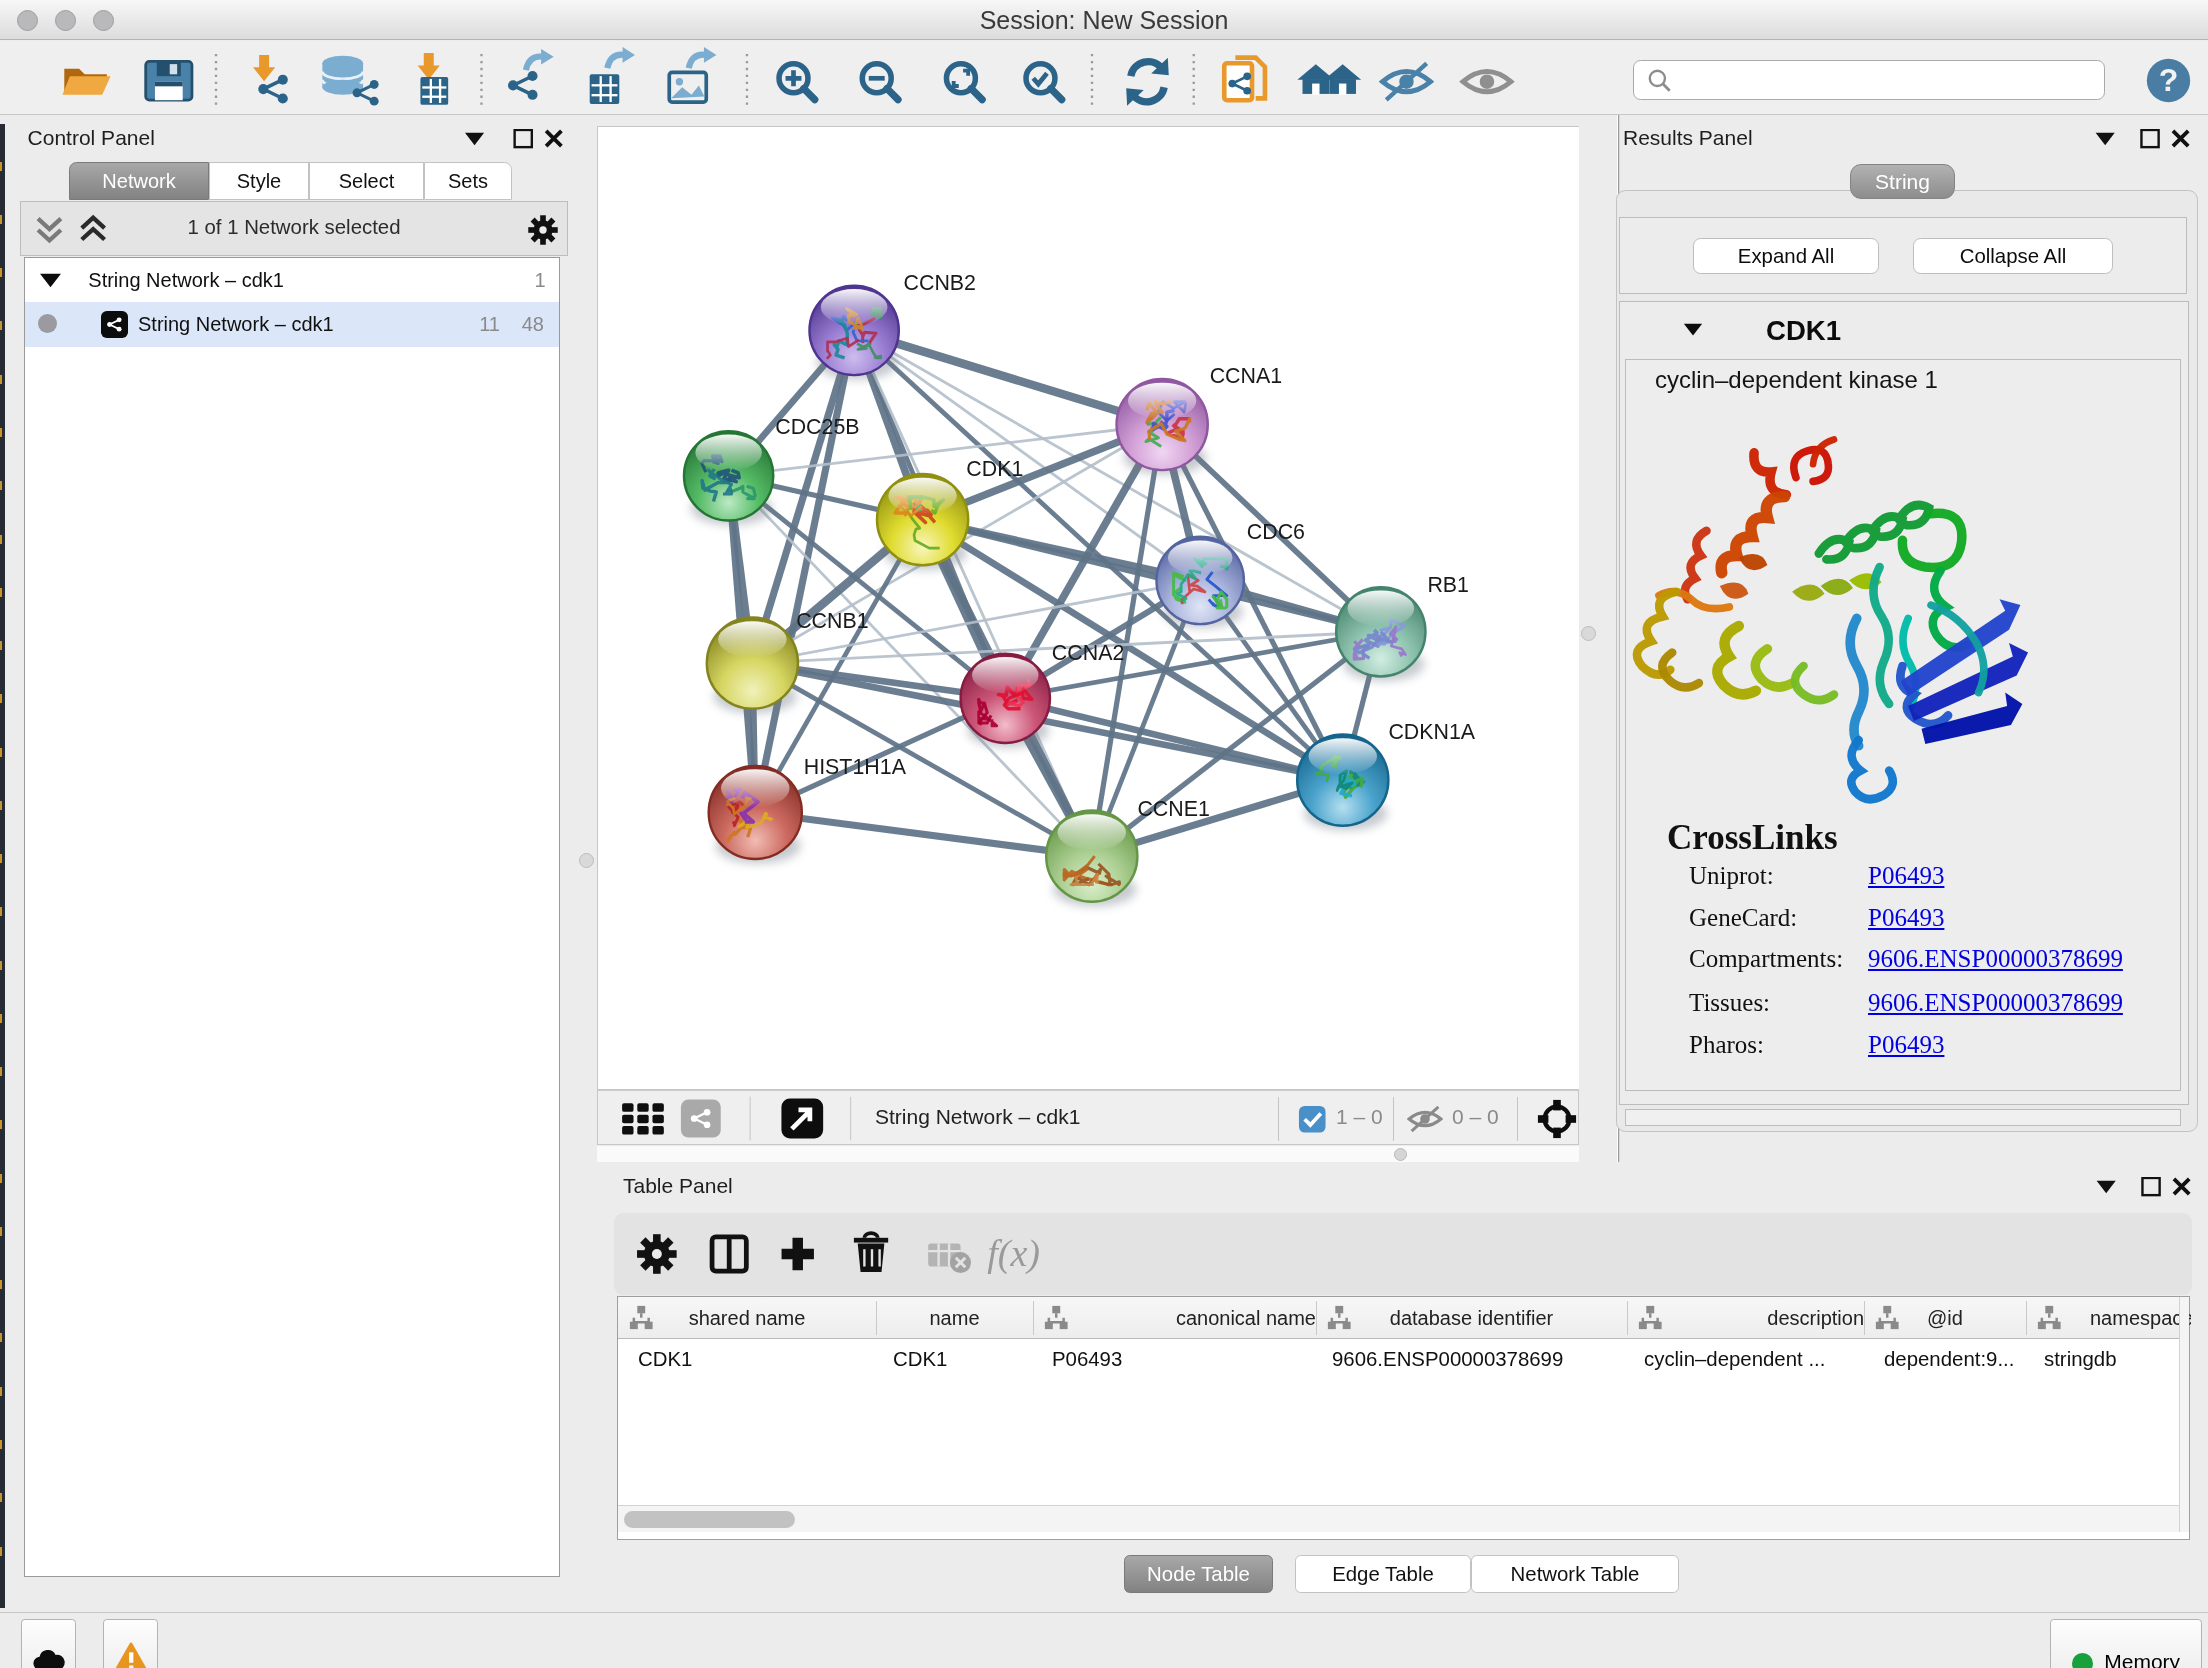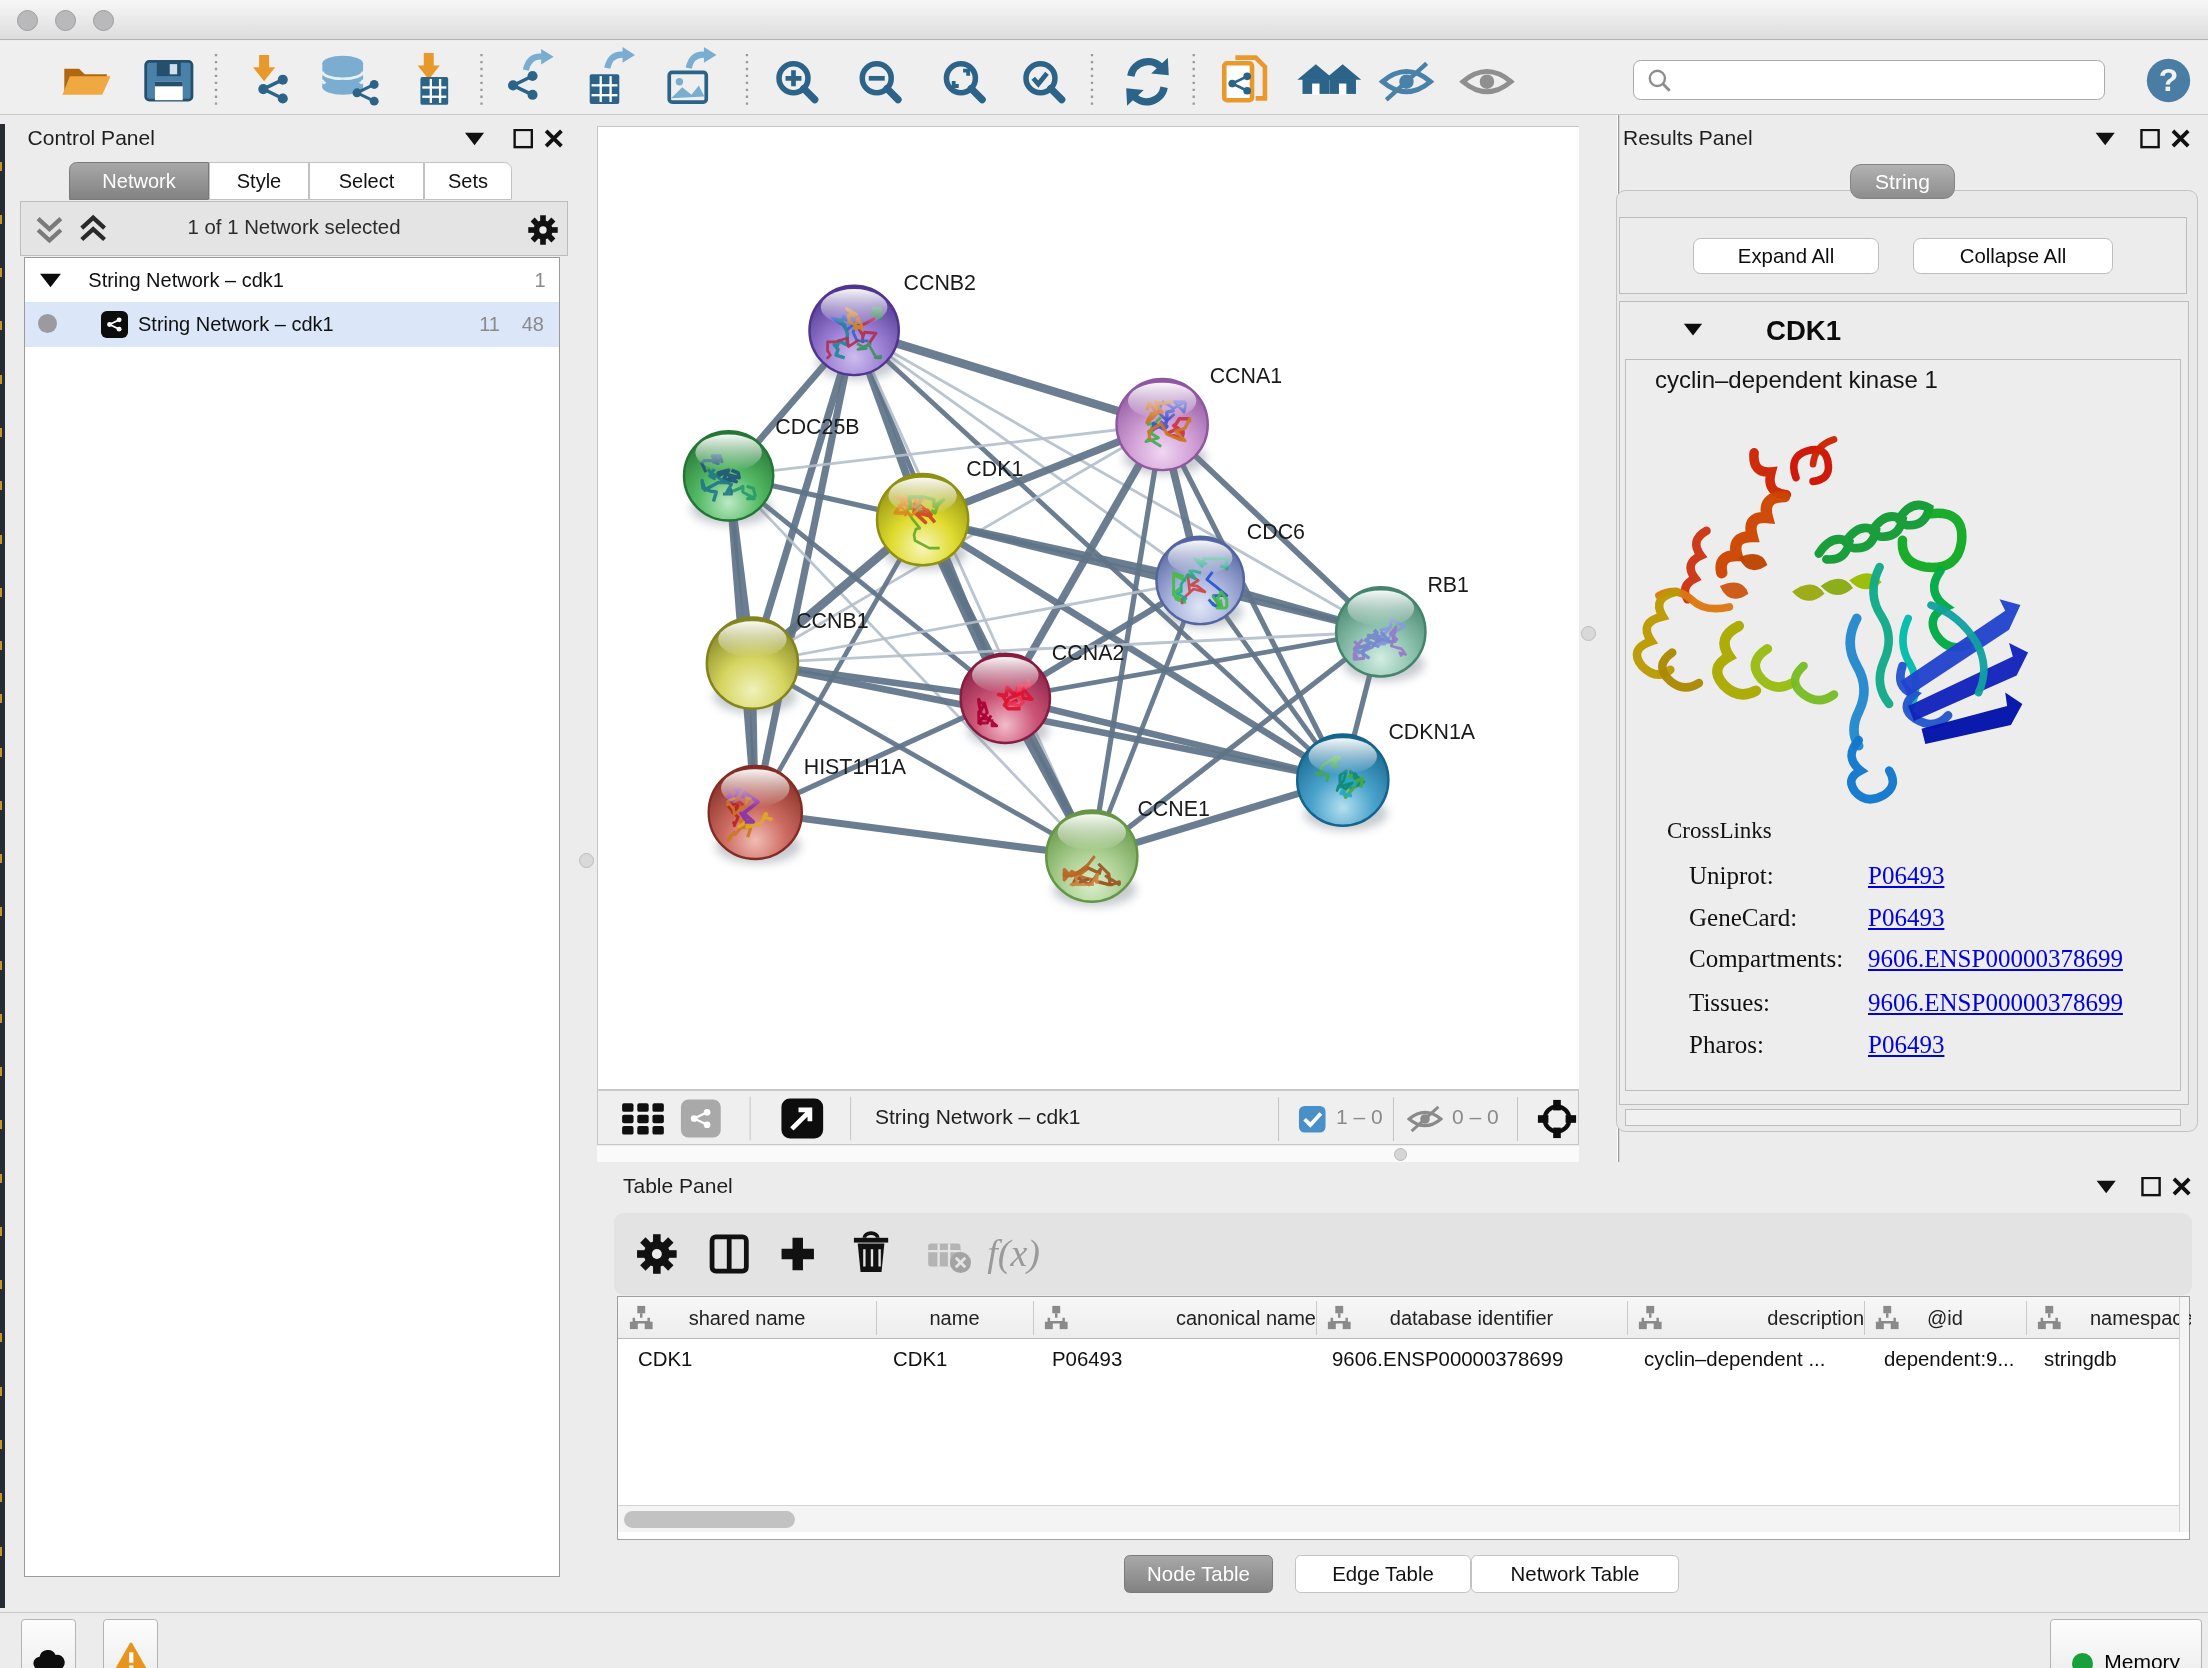--- a/index.html
+++ b/index.html
@@ -33,20 +33,21 @@
 .trdata{position:absolute;left:0;top:43px;width:100%;height:41px;font-size:20.4px;color:#111}
 .btab{position:absolute;top:1555px;height:38px;border:1px solid #c2c2c2;background:#fff;color:#111;font-size:20.4px;display:flex;align-items:center;justify-content:center;border-radius:5.7px}
 .btab.tabsel{background:linear-gradient(#a8a8a8,#828282);color:#fff;border-color:#7a7a7a}
 .statrow{position:absolute;left:0;top:1612px;width:2208px;height:56px;background:#ececec;border-top:1.4px solid #c6c6c6}
 .sbtn{position:absolute;top:5.7px;width:55px;height:56px;background:linear-gradient(#fdfdfd,#eeeeee);border:1.4px solid #b3b3b3;border-radius:3.8px;display:flex;align-items:flex-end;justify-content:center}
 </style></head><body>
 <div class="abs titlebar">
     <div class="tl" style="left:17px"></div>
     <div class="tl" style="left:55px"></div>
     <div class="tl" style="left:93px"></div>
+    <div class="title">Session: New Session</div>
   </div>
 <div class="abs toolbar">
 <svg width="1579" height="74" viewBox="0 0 1660 80" style="position:absolute;left:0;top:0">
       <path d="M46 58 v-28 h16 l6 6 h24 v6 h-38 l-4 6 z" fill="#b06810"></path>
       <path d="M44 58 l8-20 h44 l-9 20 z" fill="#f0a840"></path>
       <rect x="134" y="22" width="50" height="42" rx="4" fill="#4a81a8"></rect>
       <rect x="134" y="22" width="50" height="42" rx="4" fill="none" stroke="#24506e" stroke-width="3"></rect>
       <rect x="146" y="22" width="26" height="16" fill="#24506e"></rect>
       <rect x="160" y="25" width="8" height="11" fill="#cfe0ec"></rect>
       <rect x="144" y="44" width="30" height="20" fill="#fff"></rect>
@@ -563,21 +564,21 @@
     <path d="M276 226 q-14 28 2 52 q14 22 2 48 q-10 24 6 44" fill="none" stroke="#11aa88" stroke-width="9" stroke-linecap="round" opacity="0.96"></path>
     <path d="M306 280 q-12 26 2 48 q12 22 0 46" fill="none" stroke="#00bbaa" stroke-width="8" stroke-linecap="round" opacity="0.96"></path>
     <path d="M252 280 q-14 26 0 50 q14 24 2 48 q-10 20 0 36" fill="none" stroke="#2288cc" stroke-width="10" stroke-linecap="round" opacity="0.96"></path>
     <path d="M254 408 q-16 18 2 32 q-16 8 -6 22 q12 14 30 4 q16 -10 6 -26" fill="none" stroke="#1177cc" stroke-width="9" stroke-linecap="round" opacity="0.96"></path>
     <path d="M300 330 q-8 22 12 30 q-16 14 2 26 q20 12 34 -4" fill="none" stroke="#2255cc" stroke-width="9" stroke-linecap="round" opacity="0.96"></path>
     <path d="M298 346 L408 272 L402 260 L424 266 L412 292 L306 362 z" fill="#2244cc" opacity="0.96"></path>
     <path d="M306 372 L416 320 L412 306 L432 316 L420 340 L312 388 z" fill="#1122bb" opacity="0.96"></path>
     <path d="M320 396 L410 372 L408 358 L426 370 L414 392 L324 412 z" fill="#0011aa" opacity="0.96"></path>
     <path d="M330 266 q30 10 48 40 q14 26 2 52" fill="none" stroke="#11a0a0" stroke-width="8" stroke-linecap="round" opacity="0.96"></path>
   </svg>
-<div class="crossrow" style="left:1667px;top:818px;font-weight:normal;font-size:23px">CrossLinks</div>
+<div class="crossrow" style="left:1667px;top:818px;font-weight:bold;font-size:35px">CrossLinks</div>
 <div class="crossrow" style="left:1689px;top:862px">Uniprot:</div>
 <div class="crossrow crosslink" style="left:1868px;top:862px">P06493</div>
 <div class="crossrow" style="left:1689px;top:904px">GeneCard:</div>
 <div class="crossrow crosslink" style="left:1868px;top:904px">P06493</div>
 <div class="crossrow" style="left:1689px;top:945px">Compartments:</div>
 <div class="crossrow crosslink" style="left:1868px;top:945px">9606.ENSP00000378699</div>
 <div class="crossrow" style="left:1689px;top:989px">Tissues:</div>
 <div class="crossrow crosslink" style="left:1868px;top:989px">9606.ENSP00000378699</div>
 <div class="crossrow" style="left:1689px;top:1031px">Pharos:</div>
 <div class="crossrow crosslink" style="left:1868px;top:1031px">P06493</div>

